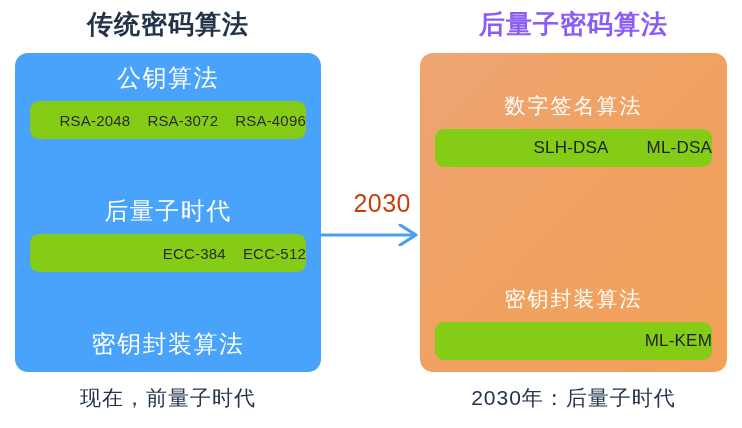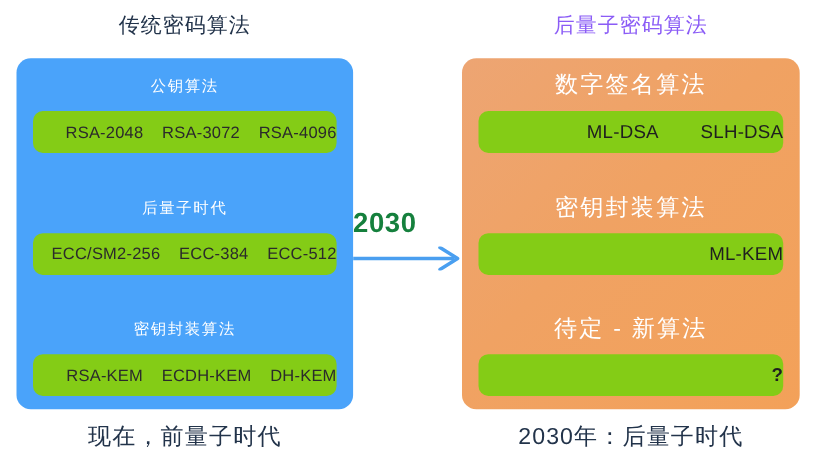--- a/index.html
+++ b/index.html
@@ -22,22 +22,22 @@
     height: 428px;
   }
 
   
   .col-title {
     position: absolute;
     top: 7px;
     height: 34px;
     line-height: 34px;
     text-align: center;
-    font-size: 19px;
-    font-weight: normal;
+    font-size: 26px;
+    font-weight: bold;
     letter-spacing: 1px;
     white-space: nowrap;
   }
   .col-title.left {
     left: 15px;
     width: 306px;
     color: #22334a;
   }
   .col-title.right {
     left: 420px;
@@ -69,30 +69,31 @@
   }
 
   .group {
     display: flex;
     flex-direction: column;
     align-items: center;
   }
 
   .group-title {
     color: #ffffff;
-    font-size: 14px;
+    font-size: 24px;
     font-weight: 500;
     line-height: 32px;
     height: 32px;
     letter-spacing: 1.5px;
     white-space: nowrap;
   }
   .panel.right .group-title {
     font-size: 21px;
     letter-spacing: 2px;
+    margin-top: 28px;
   }
 
   .pill {
     margin-top: 7px;
     width: 100%;
     height: 38px;
     background: #84cc16;
     border-radius: 9px;
     display: flex;
     align-items: center;
@@ -133,24 +134,24 @@
     left: 321px;
     top: 188px;
     width: 99px;
     height: 60px;
   }
   .arrow-label {
     position: absolute;
     left: 0;
     top: 0;
     width: 90px;
-    text-align: left;
+    text-align: right;
     font-size: 25px;
-    font-weight: bold;
-    color: #15803d;
+    font-weight: normal;
+    color: #c2410c;
     letter-spacing: 0.5px;
     line-height: 30px;
   }
   .arrow-svg {
     position: absolute;
     left: 0;
     top: 36px;
   }
 
   
@@ -192,36 +193,28 @@
           <span class="pill-item">RSA-3072</span>
           <span class="pill-item">RSA-4096</span>
         </div>
       </div>
     </div>
 
     <div class="group">
       <div class="group-title">后量子时代</div>
       <div class="pill">
         <div class="pill-items">
-          <span class="pill-item">ECC/SM2-256</span>
           <span class="pill-item">ECC-384</span>
           <span class="pill-item">ECC-512</span>
         </div>
       </div>
     </div>
 
     <div class="group">
       <div class="group-title">密钥封装算法</div>
-      <div class="pill">
-        <div class="pill-items">
-          <span class="pill-item">RSA-KEM</span>
-          <span class="pill-item">ECDH-KEM</span>
-          <span class="pill-item">DH-KEM</span>
-        </div>
-      </div>
     </div>
 
   </div>
 
   <div class="caption left">现在，前量子时代</div>
 
   <div class="arrow-wrap">
     <div class="arrow-label">2030</div>
     <svg class="arrow-svg" width="99" height="22" viewBox="0 0 99 22">
       <line x1="0" y1="11" x2="92" y2="11" stroke="#4a9ff0" stroke-width="3"></line>
@@ -230,41 +223,33 @@
   </div>
 
   <div class="col-title right">后量子密码算法</div>
 
   <div class="panel right">
 
     <div class="group">
       <div class="group-title">数字签名算法</div>
       <div class="pill">
         <div class="pill-items">
+          <span class="pill-item">SLH-DSA</span>
           <span class="pill-item">ML-DSA</span>
-          <span class="pill-item">SLH-DSA</span>
         </div>
       </div>
     </div>
 
     <div class="group">
       <div class="group-title">密钥封装算法</div>
       <div class="pill single">
         <div class="pill-items">
           <span class="pill-item">ML-KEM</span>
         </div>
       </div>
     </div>
 
-    <div class="group">
-      <div class="group-title">待定 - 新算法</div>
-      <div class="pill single">
-        <div class="pill-items">
-          <span class="pill-item qmark">?</span>
-        </div>
-      </div>
-    </div>
 
   </div>
 
   <div class="caption right">2030年：后量子时代</div>
 
 </div>
 
 </body></html>

